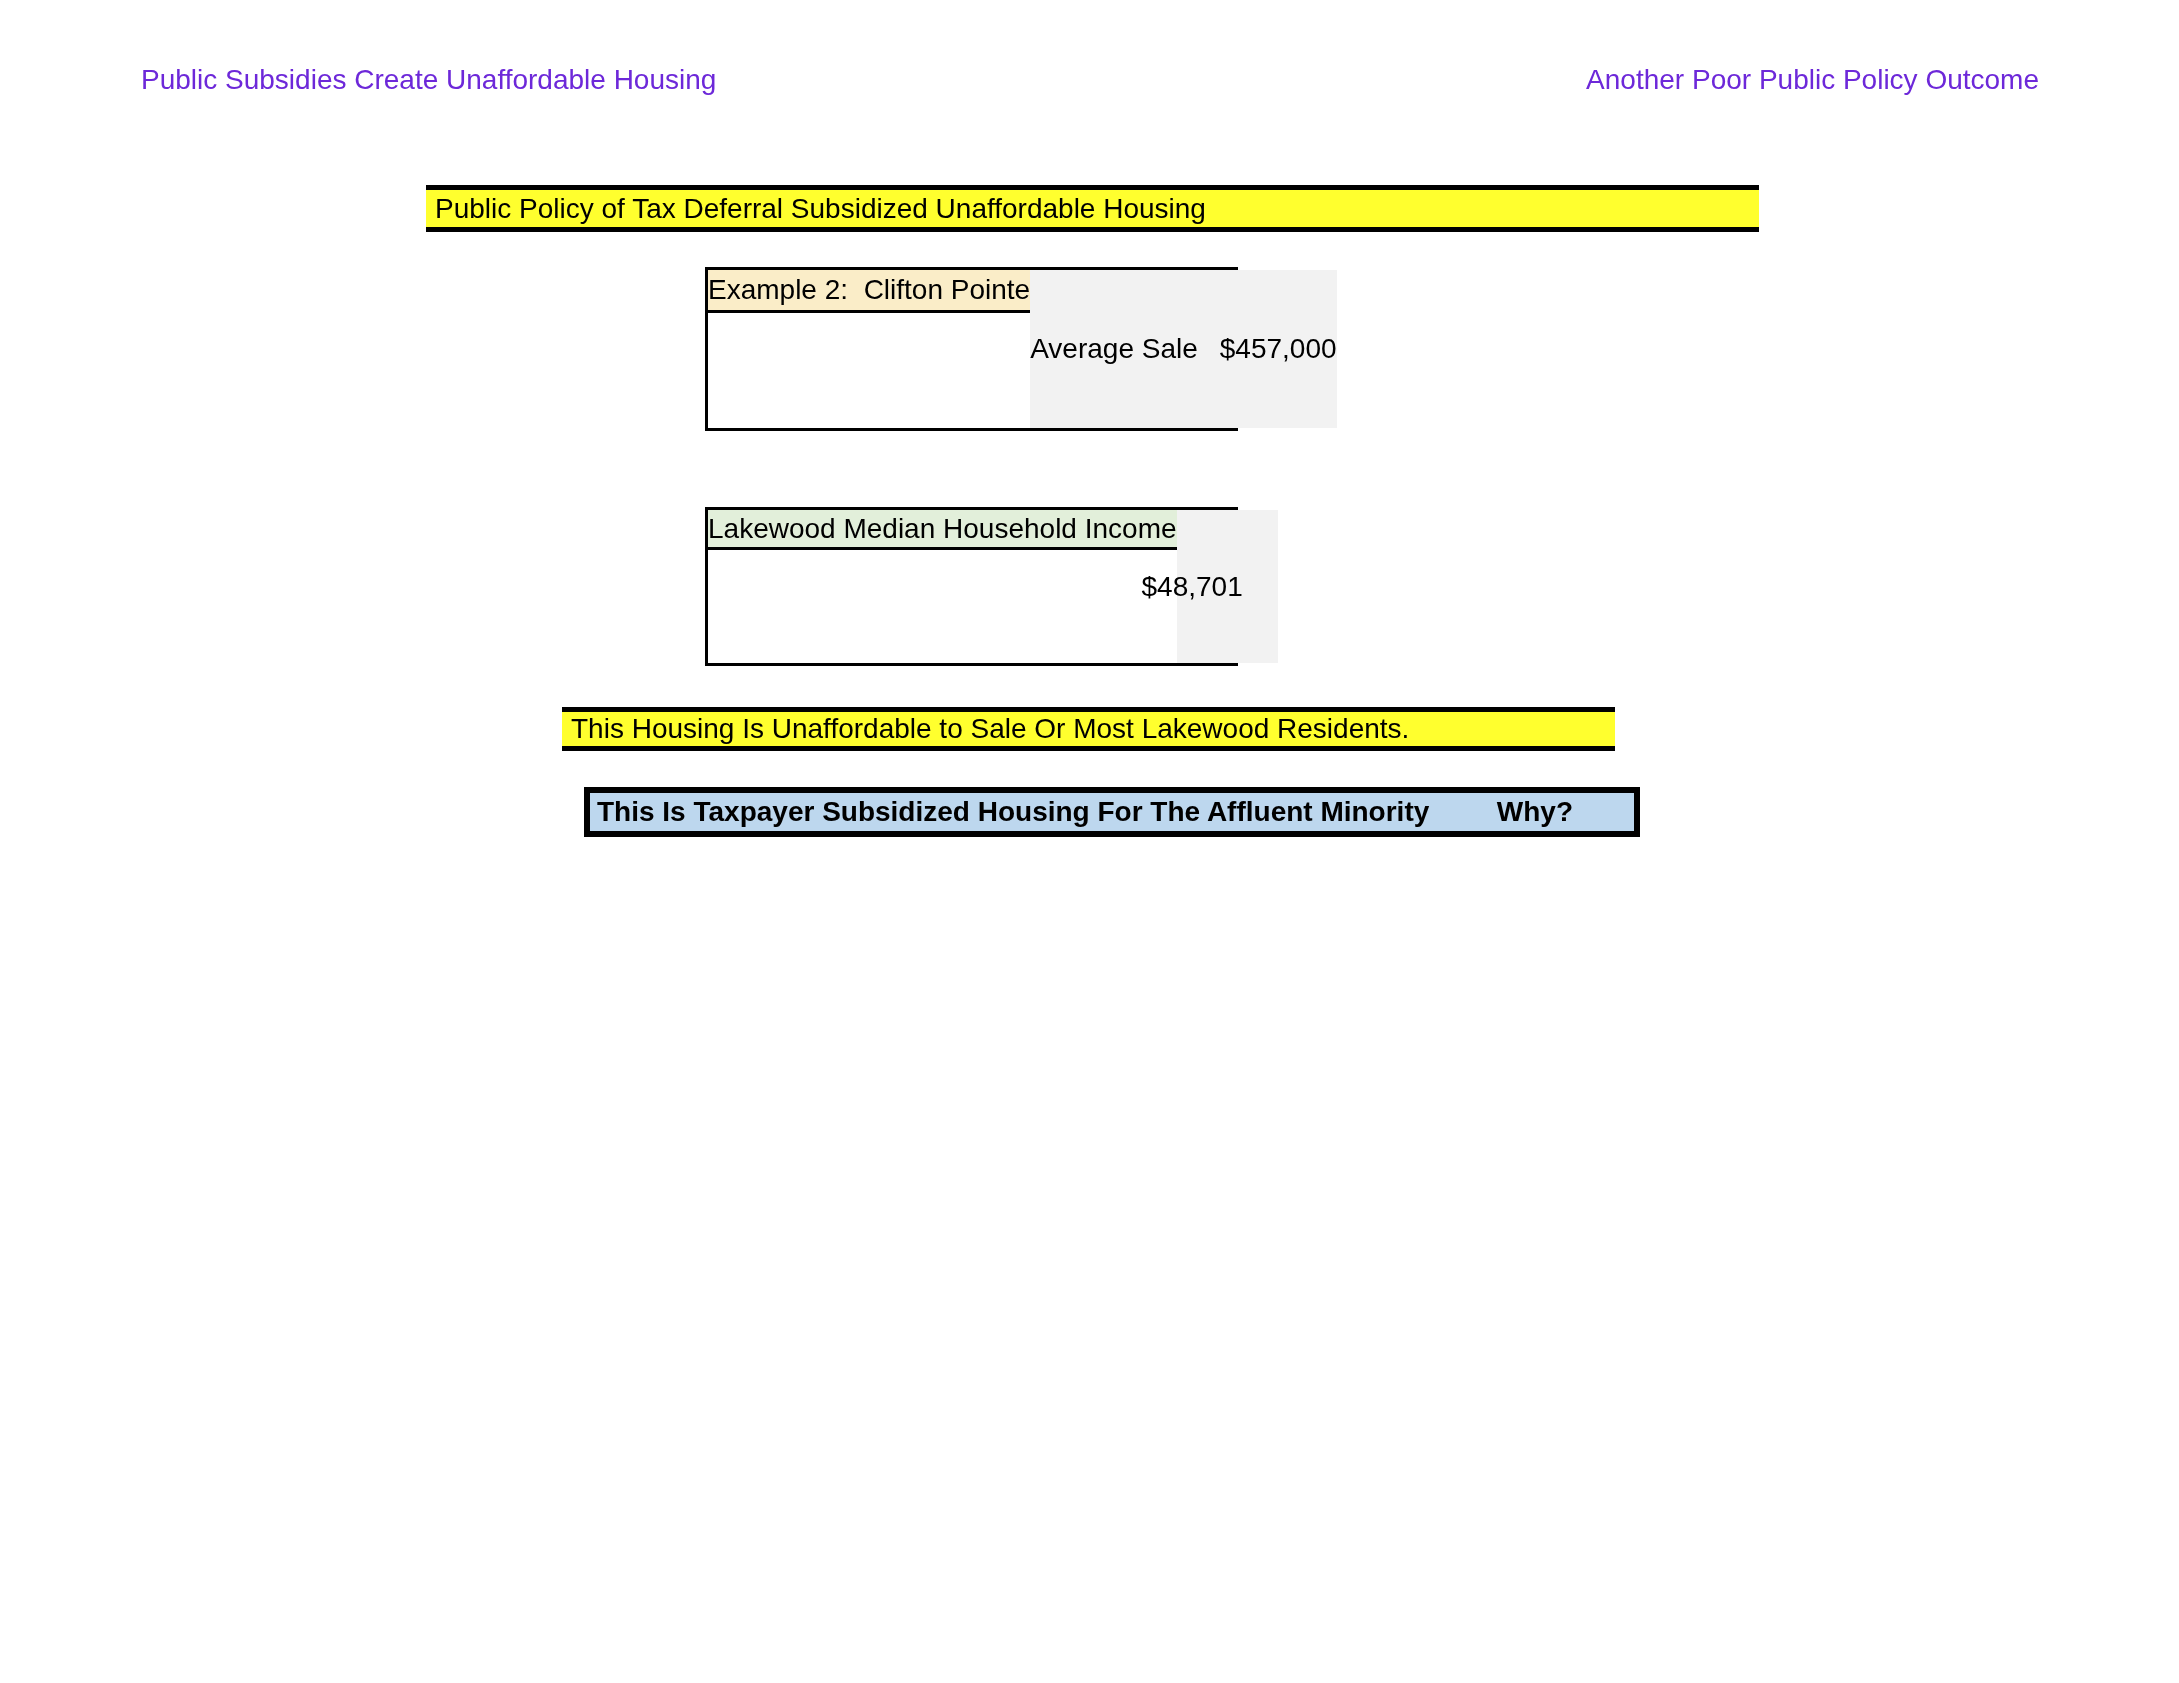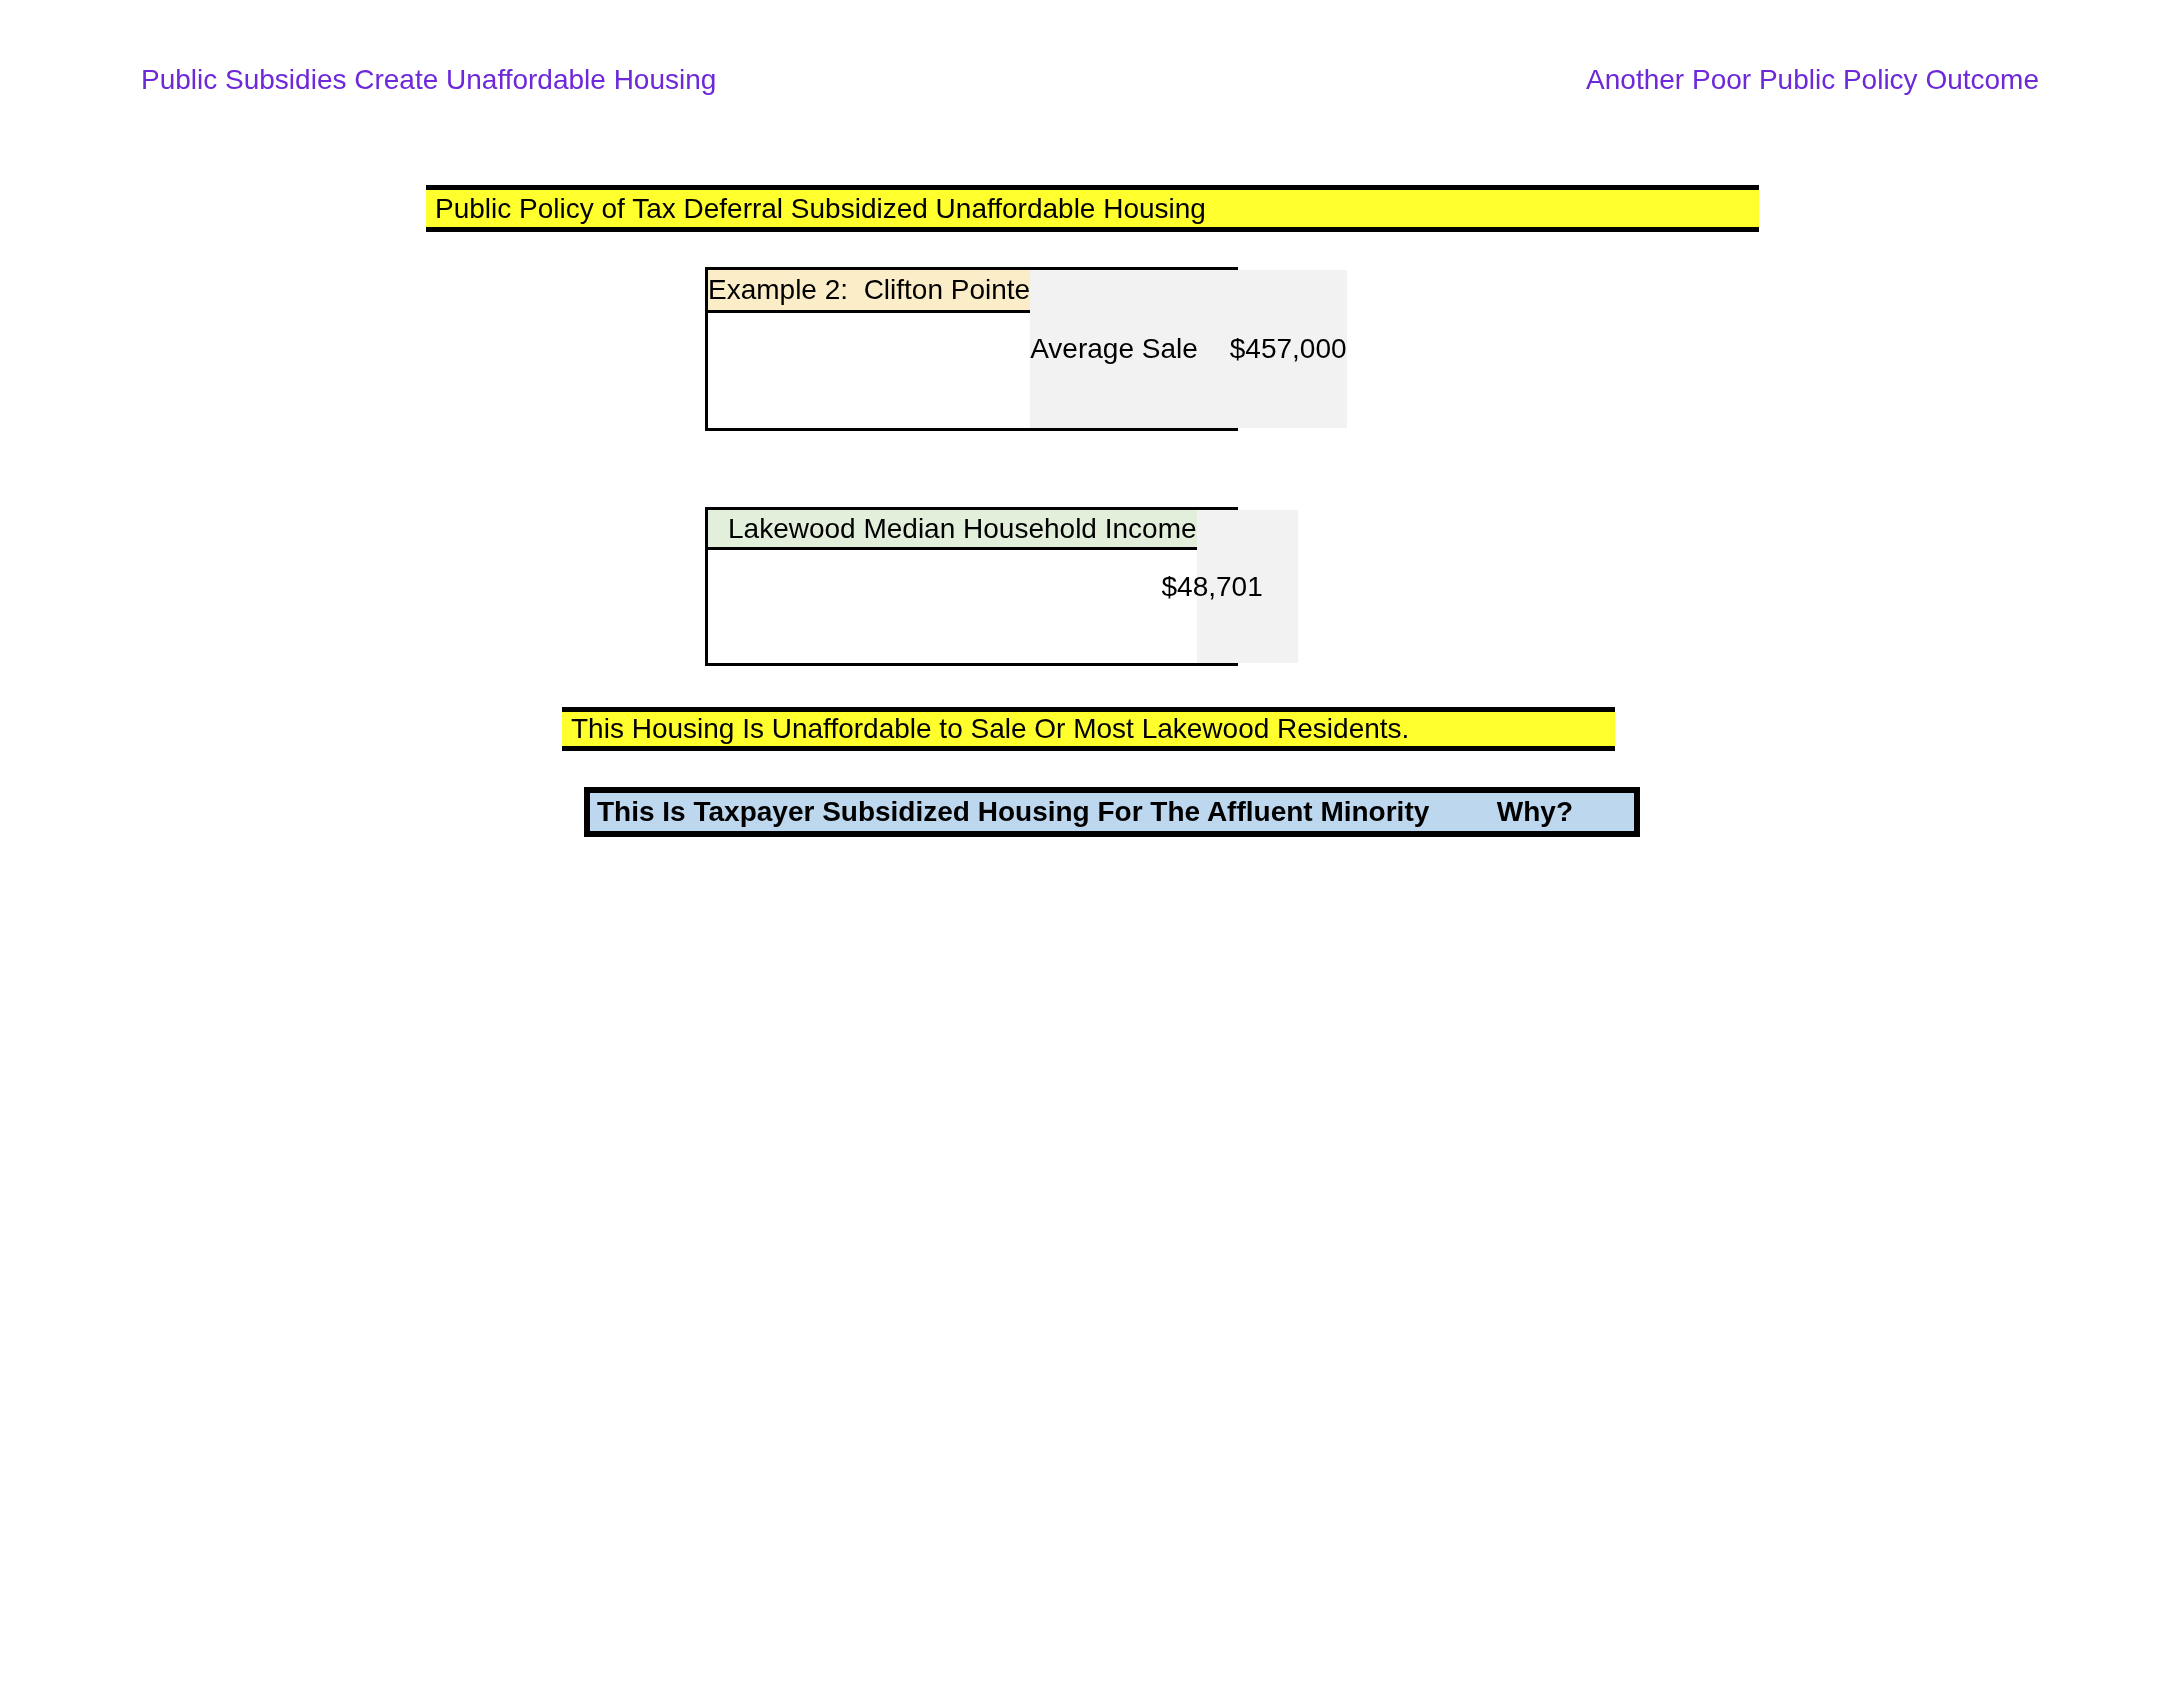--- a/index.html
+++ b/index.html
@@ -48,27 +48,27 @@
   .box-income{top:507px;height:159px;}
   .box-head{
     box-sizing:border-box;
     border-bottom:3px solid var(--ink);
     font-size:28px;line-height:28px;
     display:flex;align-items:center;
     white-space:pre;
     flex:0 0 auto;
   }
   .box-example .box-head{height:43px;background:var(--tan);justify-content:center;}
-  .box-income .box-head{height:40px;background:var(--green);justify-content:flex-start;padding-left:20px;}
+  .box-income .box-head{height:40px;background:var(--green);justify-content:flex-start;padding-left:0;}
   .box-body{
     flex:1 1 auto;background:var(--gray);
     display:flex;align-items:center;justify-content:center;
     font-size:28px;line-height:28px;white-space:pre;
   }
-  .box-example .box-body{gap:32px;}
+  .box-example .box-body{gap:22px;}
   .box-income .box-body .value{transform:translateX(-35px);}
 
   .bbanner{
     position:absolute;left:584px;top:787px;width:1056px;height:50px;
     box-sizing:border-box;
     background:var(--blue);
     border:6px solid var(--ink);
     display:flex;align-items:center;justify-content:space-between;
     font-size:28px;line-height:28px;font-weight:bold;
     padding:0 61px 0 7px;white-space:nowrap;

